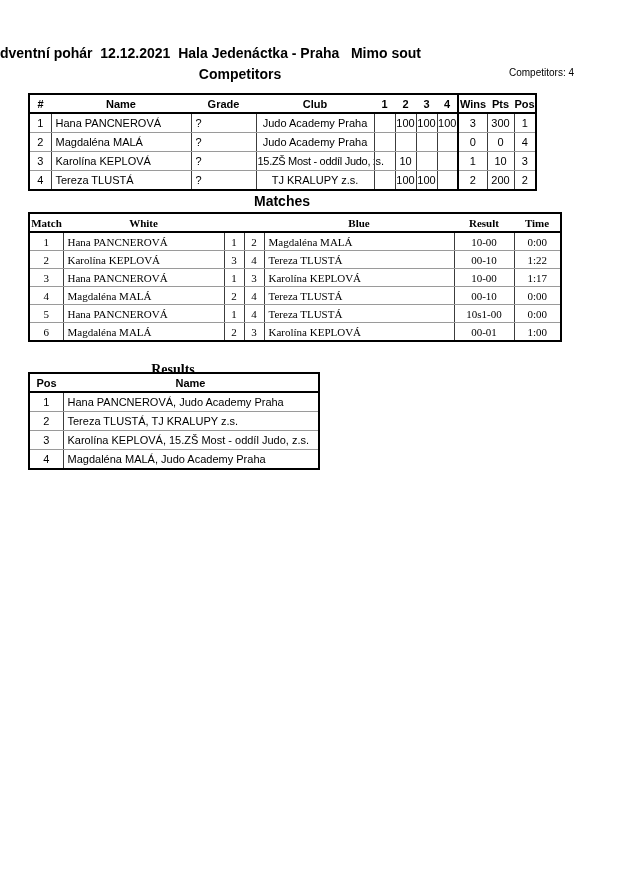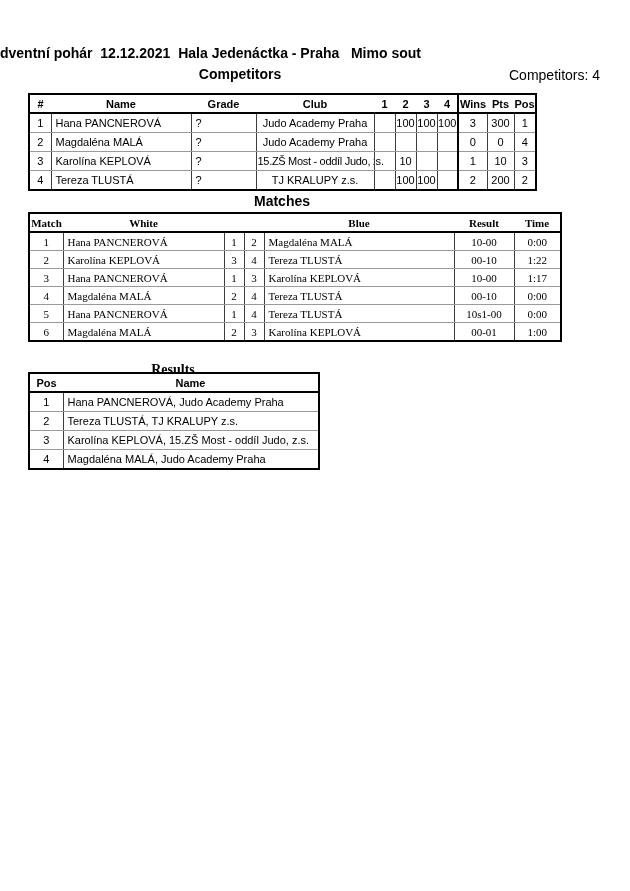--- a/index.html
+++ b/index.html
@@ -21,21 +21,21 @@
   .sec-title {
     font-size: 14px; font-weight: bold;
     transform: translateX(-50%);
     white-space: nowrap;
   }
   #title-competitors { left: 240px; top: 66px; }
   #title-matches     { left: 282px; top: 193px; }
   #title-results     { left: 173px; top: 362px; font-family: Liberation Serif, serif; }
   .count-label {
     left: 509px; top: 67px;
-    font-size: 14px;
+    font-size: 10px;
   }
 
   table.tbl {
     position: absolute;
     border-collapse: collapse;
     table-layout: fixed;
     font-size: 11px;
     border: 2px solid #000;
   }
   .tbl th {

